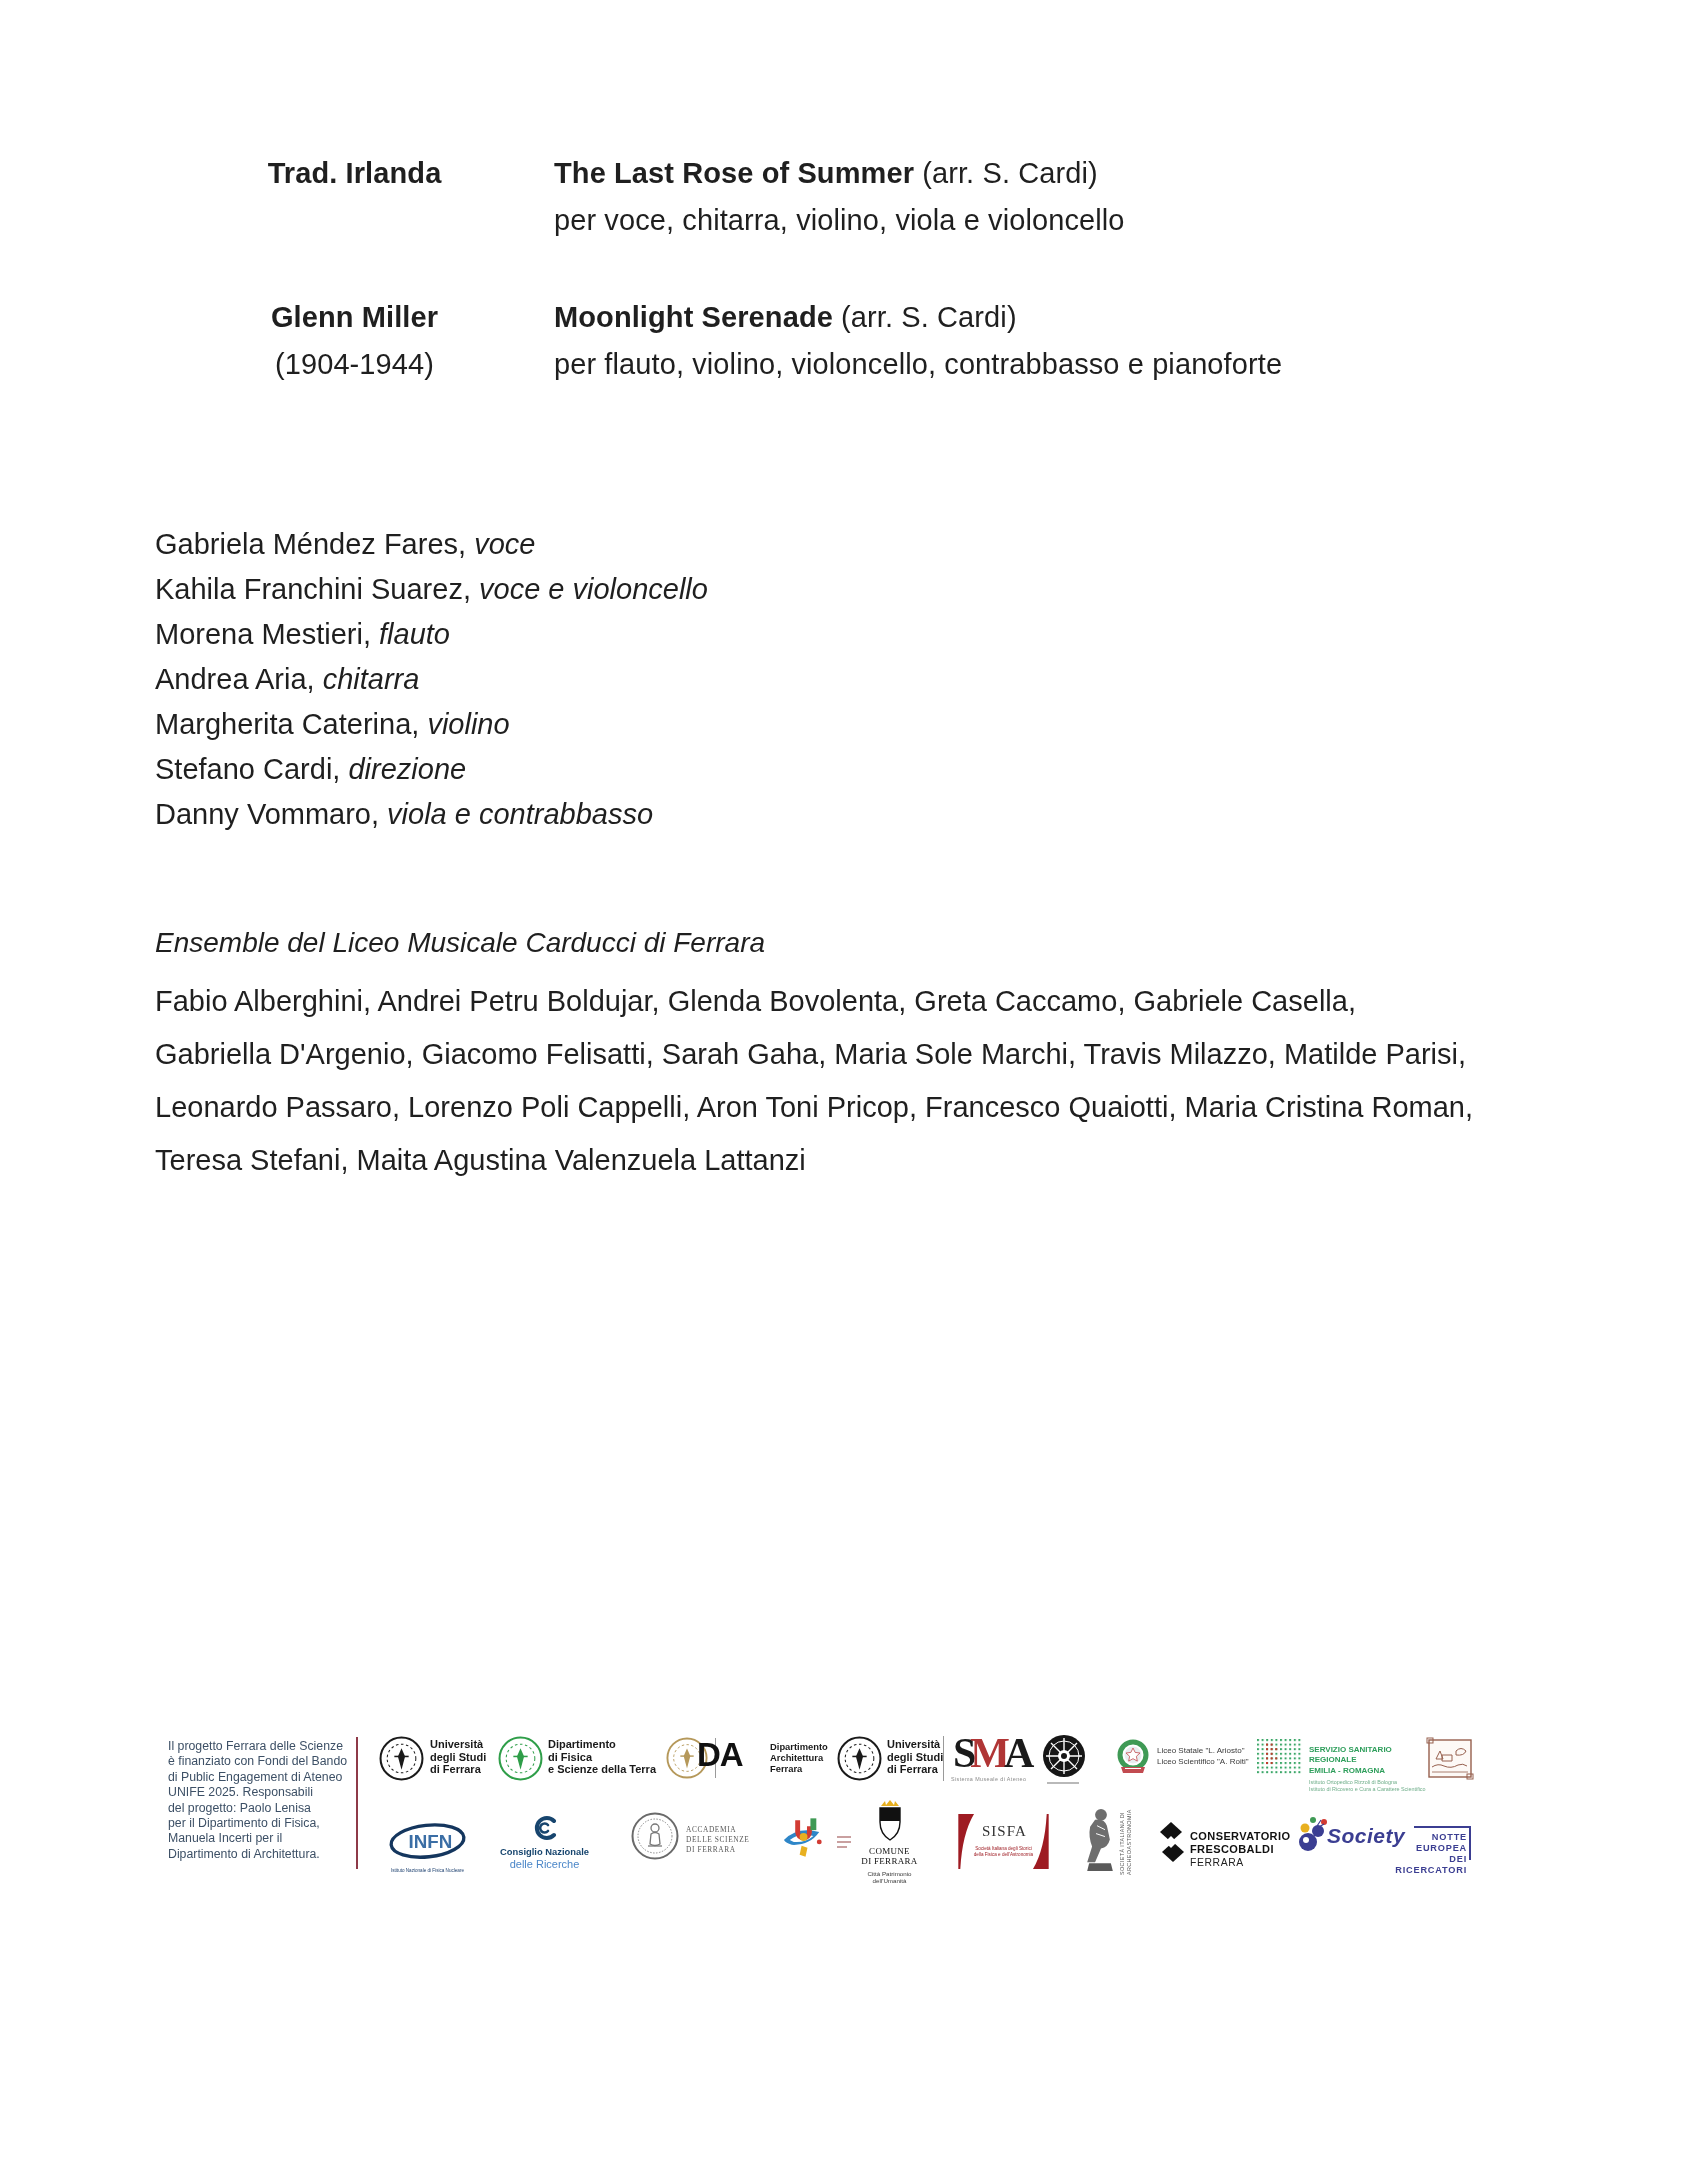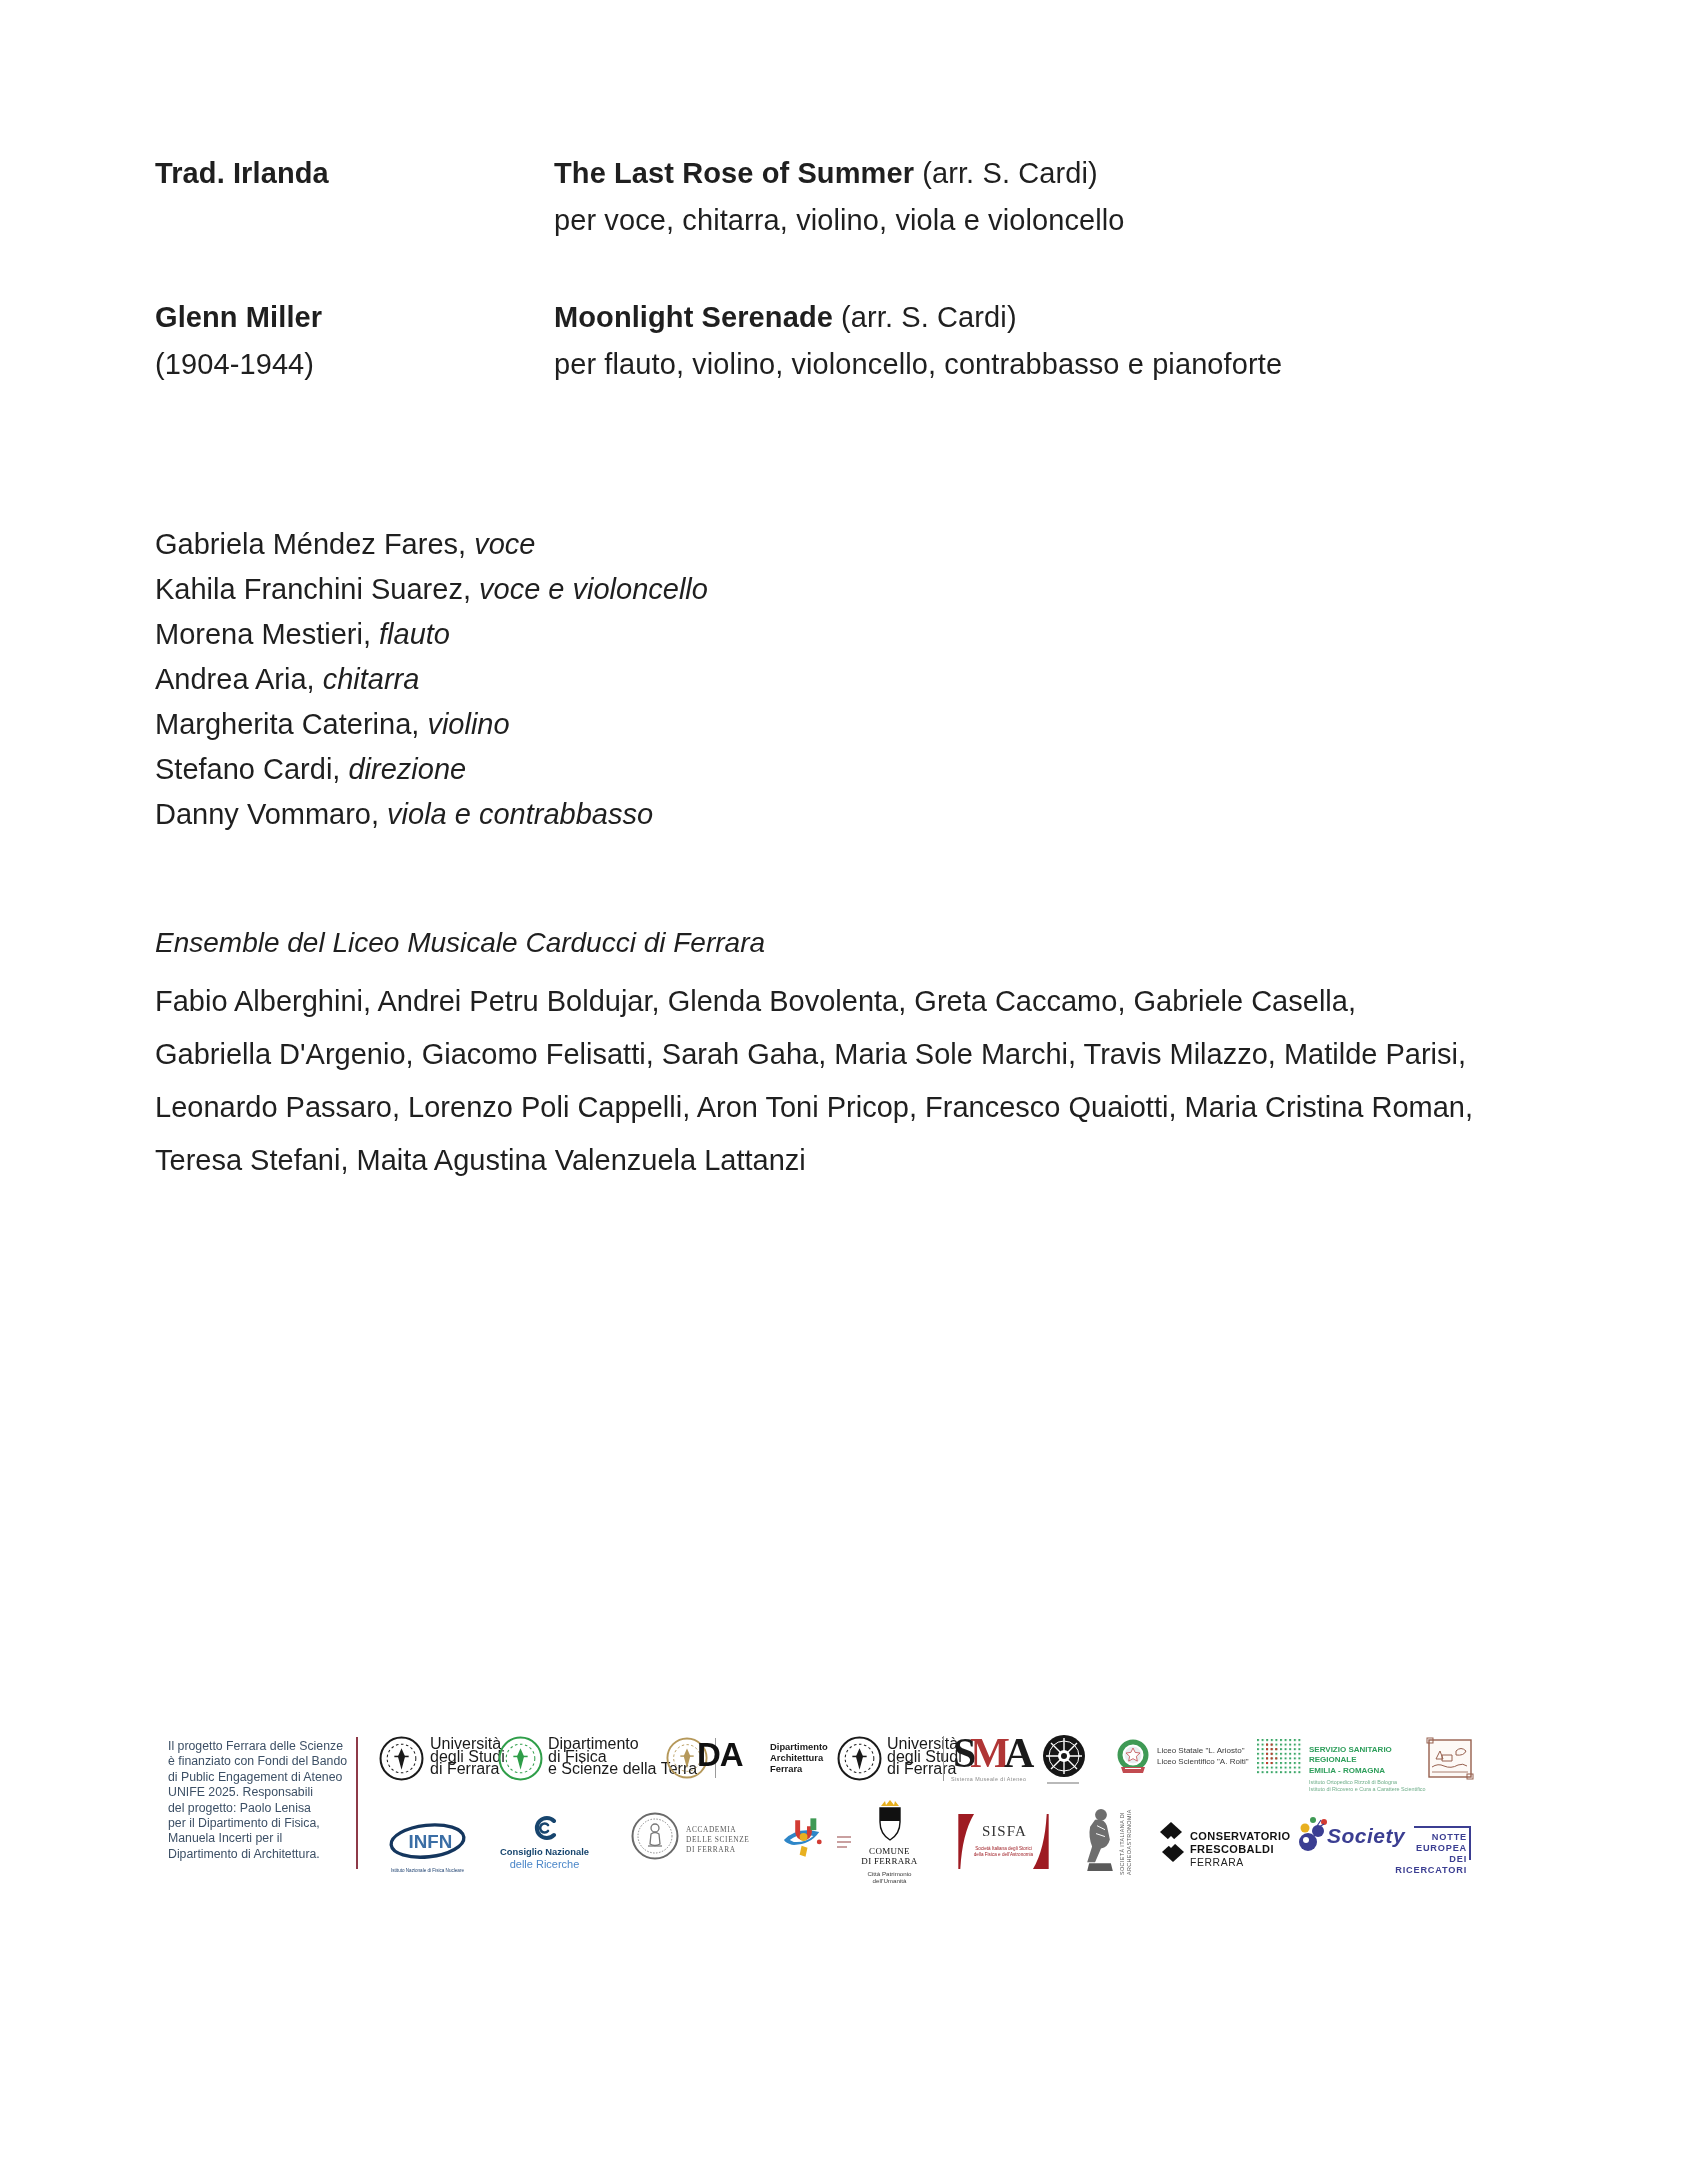--- a/index.html
+++ b/index.html
@@ -6,30 +6,30 @@
   .page{position:relative;width:1683px;height:2178px;background:#ffffff;overflow:hidden;
         font-family:"Liberation Sans",sans-serif;color:#222;}
   .abs{position:absolute;}
   .b{font-weight:bold;}
   .it{font-style:italic;}
   .nowrap{white-space:nowrap;}
 
   
   .main{font-size:29px;line-height:47px;letter-spacing:0.1px;color:#1f1f1f;}
   .prog-row{position:absolute;left:155px;display:flex;}
-  .col-composer{width:399px;flex:none;}
+  .col-composer{width:399px;flex:none;text-align:center;}
   .performers{font-size:29px;line-height:45px;color:#1f1f1f;}
   .ens-title{font-size:28px;color:#1f1f1f;}
   .ens-lines{font-size:29px;line-height:53px;color:#1f1f1f;}
 
   
   .credit{font-size:12.3px;line-height:15.4px;color:#3d5066;}
   .divider-maroon{width:2px;background:#8e3a48;}
   .vline-gray{width:1px;background:#9a9a9a;}
-  .logo-text{font-size:16px;line-height:12.5px;font-weight:normal;color:#1a1a1a;}
+  .logo-text{font-size:11px;line-height:12.5px;font-weight:bold;color:#1a1a1a;}
   .logo-text-sm{font-size:9.4px;line-height:11px;font-weight:bold;color:#1a1a1a;}
   .licei-text{font-size:8px;line-height:11.4px;color:#3a3a3a;}
   .ssr-l1{font-size:8px;line-height:10.4px;font-weight:bold;color:#2e9e5b;}
   .ssr-sm{font-size:5.4px;line-height:7px;color:#6fae8a;}
   .tiny-bar{background:#b9b9b9;height:2px;}
   .sma-letter{font-family:"Liberation Serif",serif;font-size:42px;font-weight:bold;letter-spacing:-6px;}
   .da-abbr{font-size:33px;font-weight:bold;letter-spacing:-1px;color:#111;}
   .infn-caption{font-size:4.6px;color:#1c3f6e;text-align:center;}
   .cnr-l1{font-size:9.4px;font-weight:bold;color:#17456e;line-height:12px;text-align:center;}
   .cnr-l2{font-size:11px;color:#4a86c8;line-height:12px;text-align:center;}

